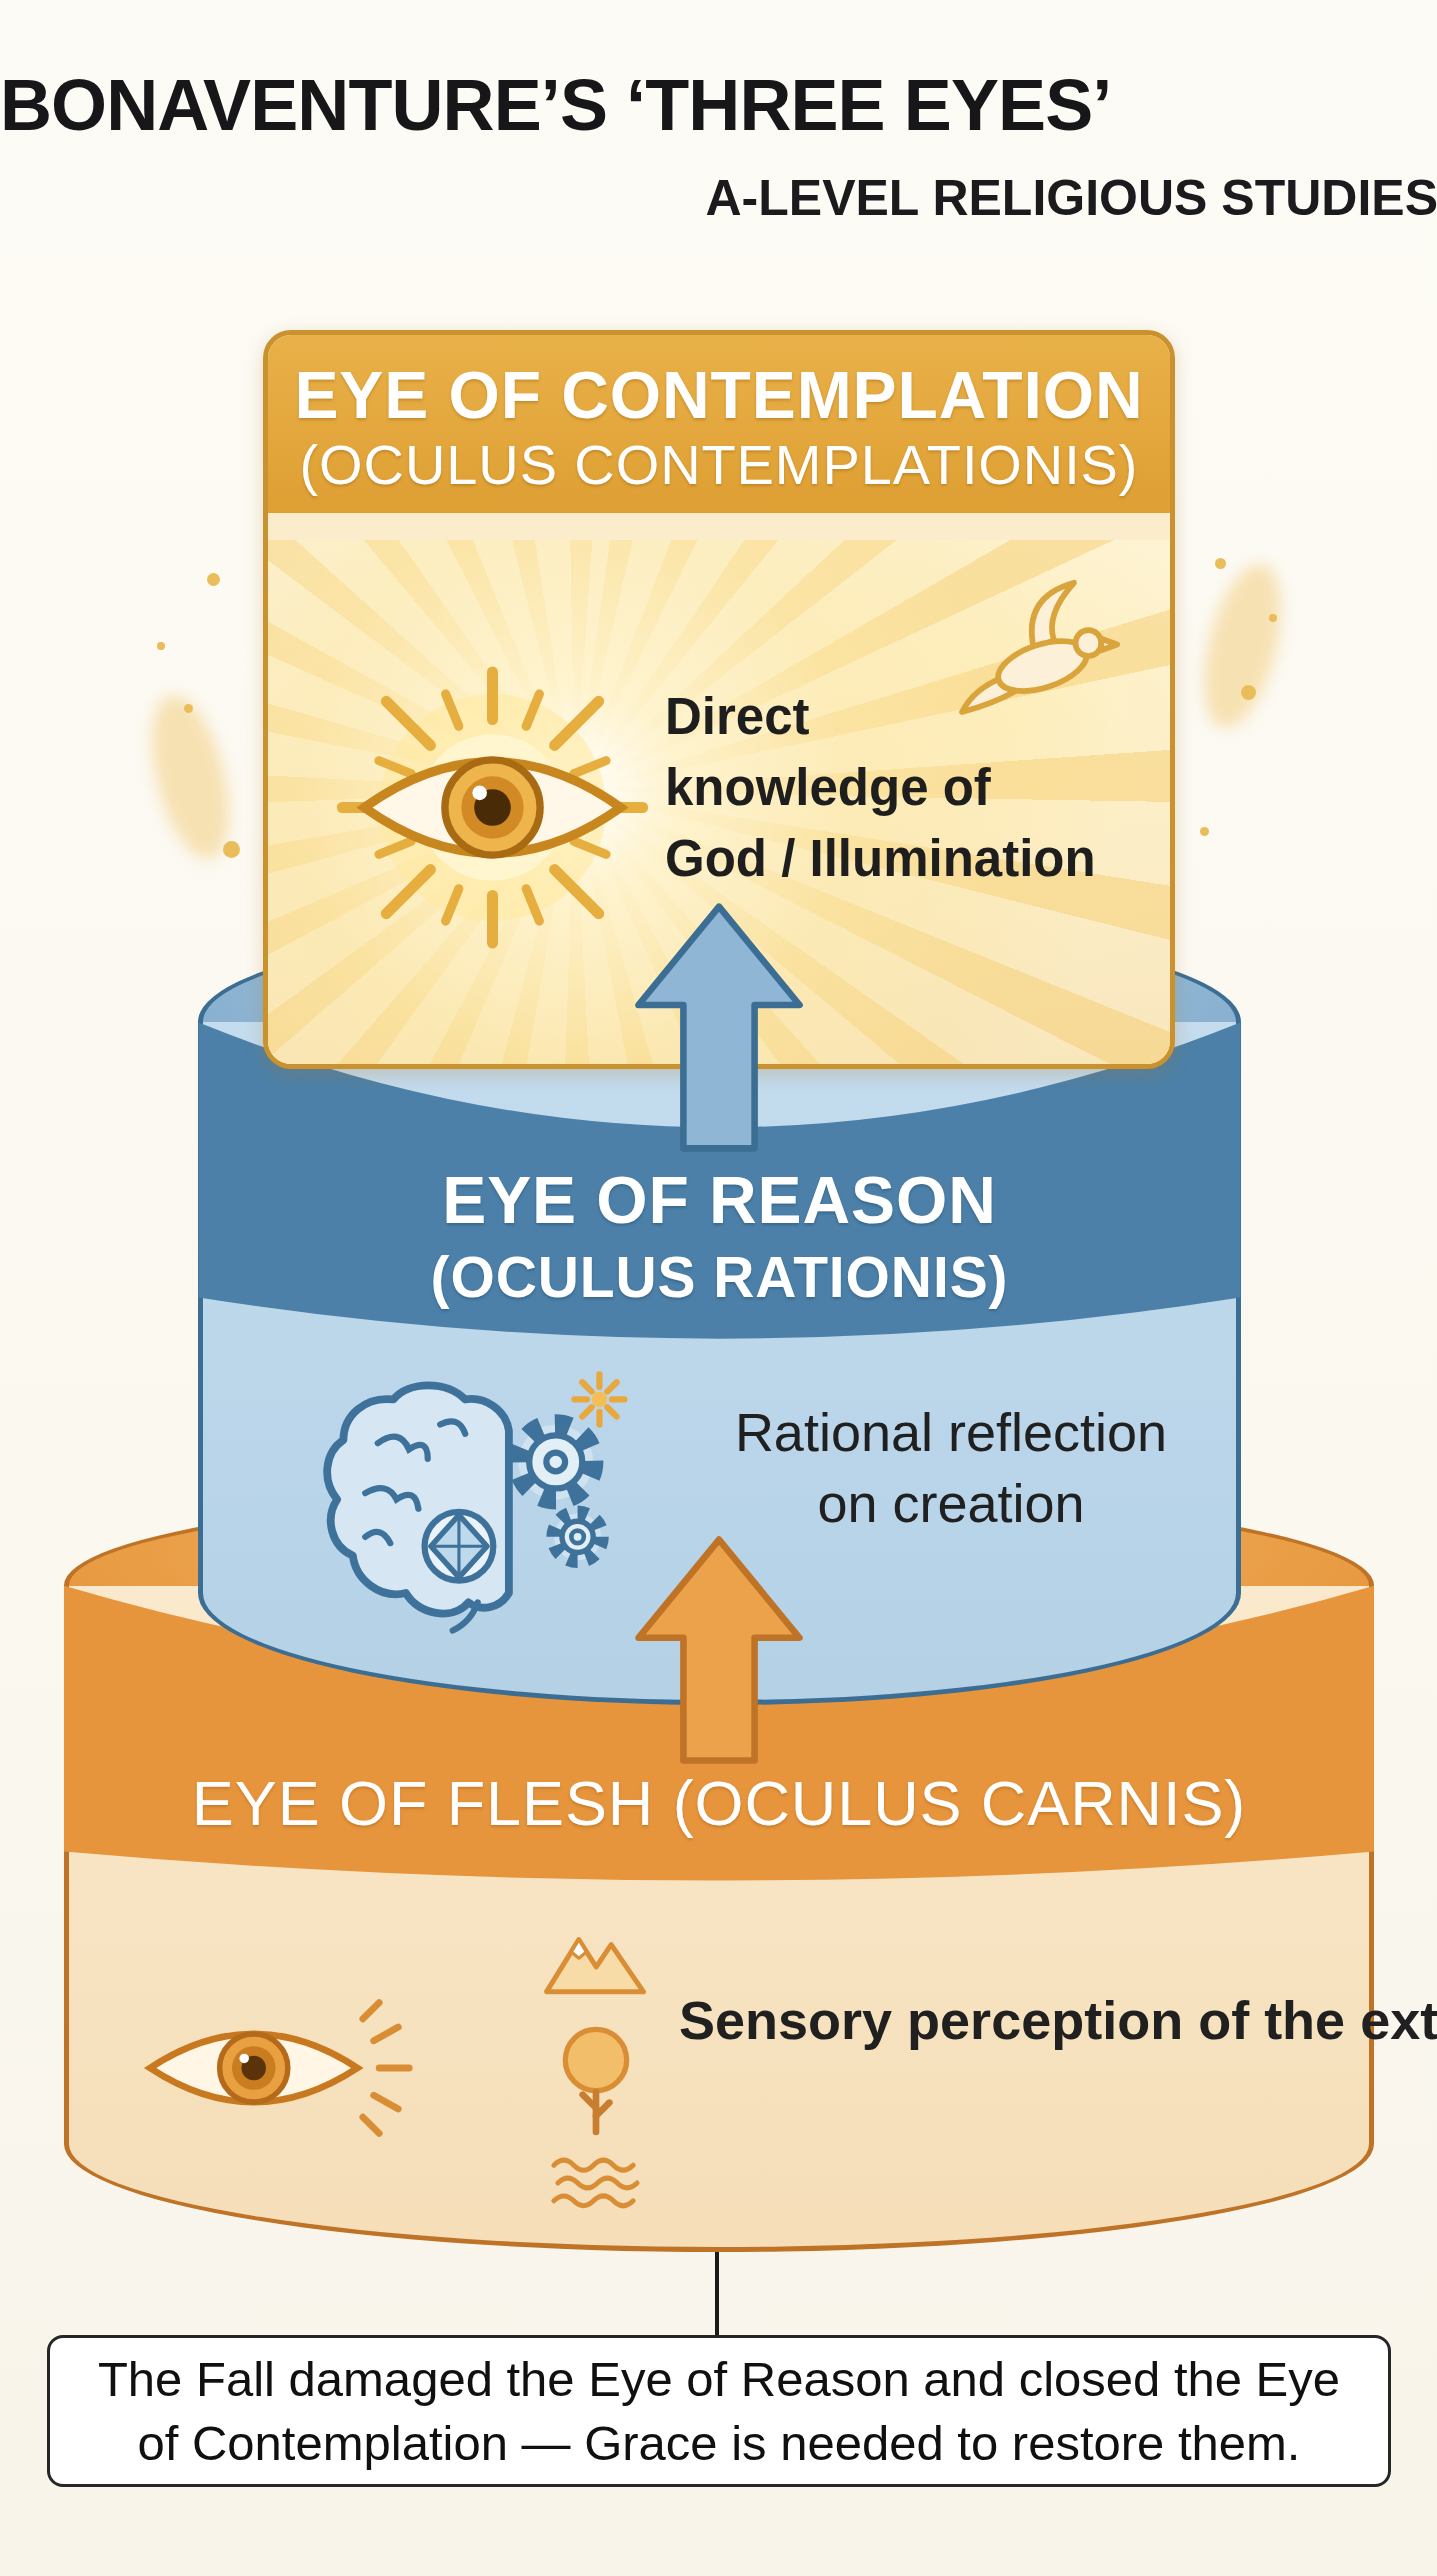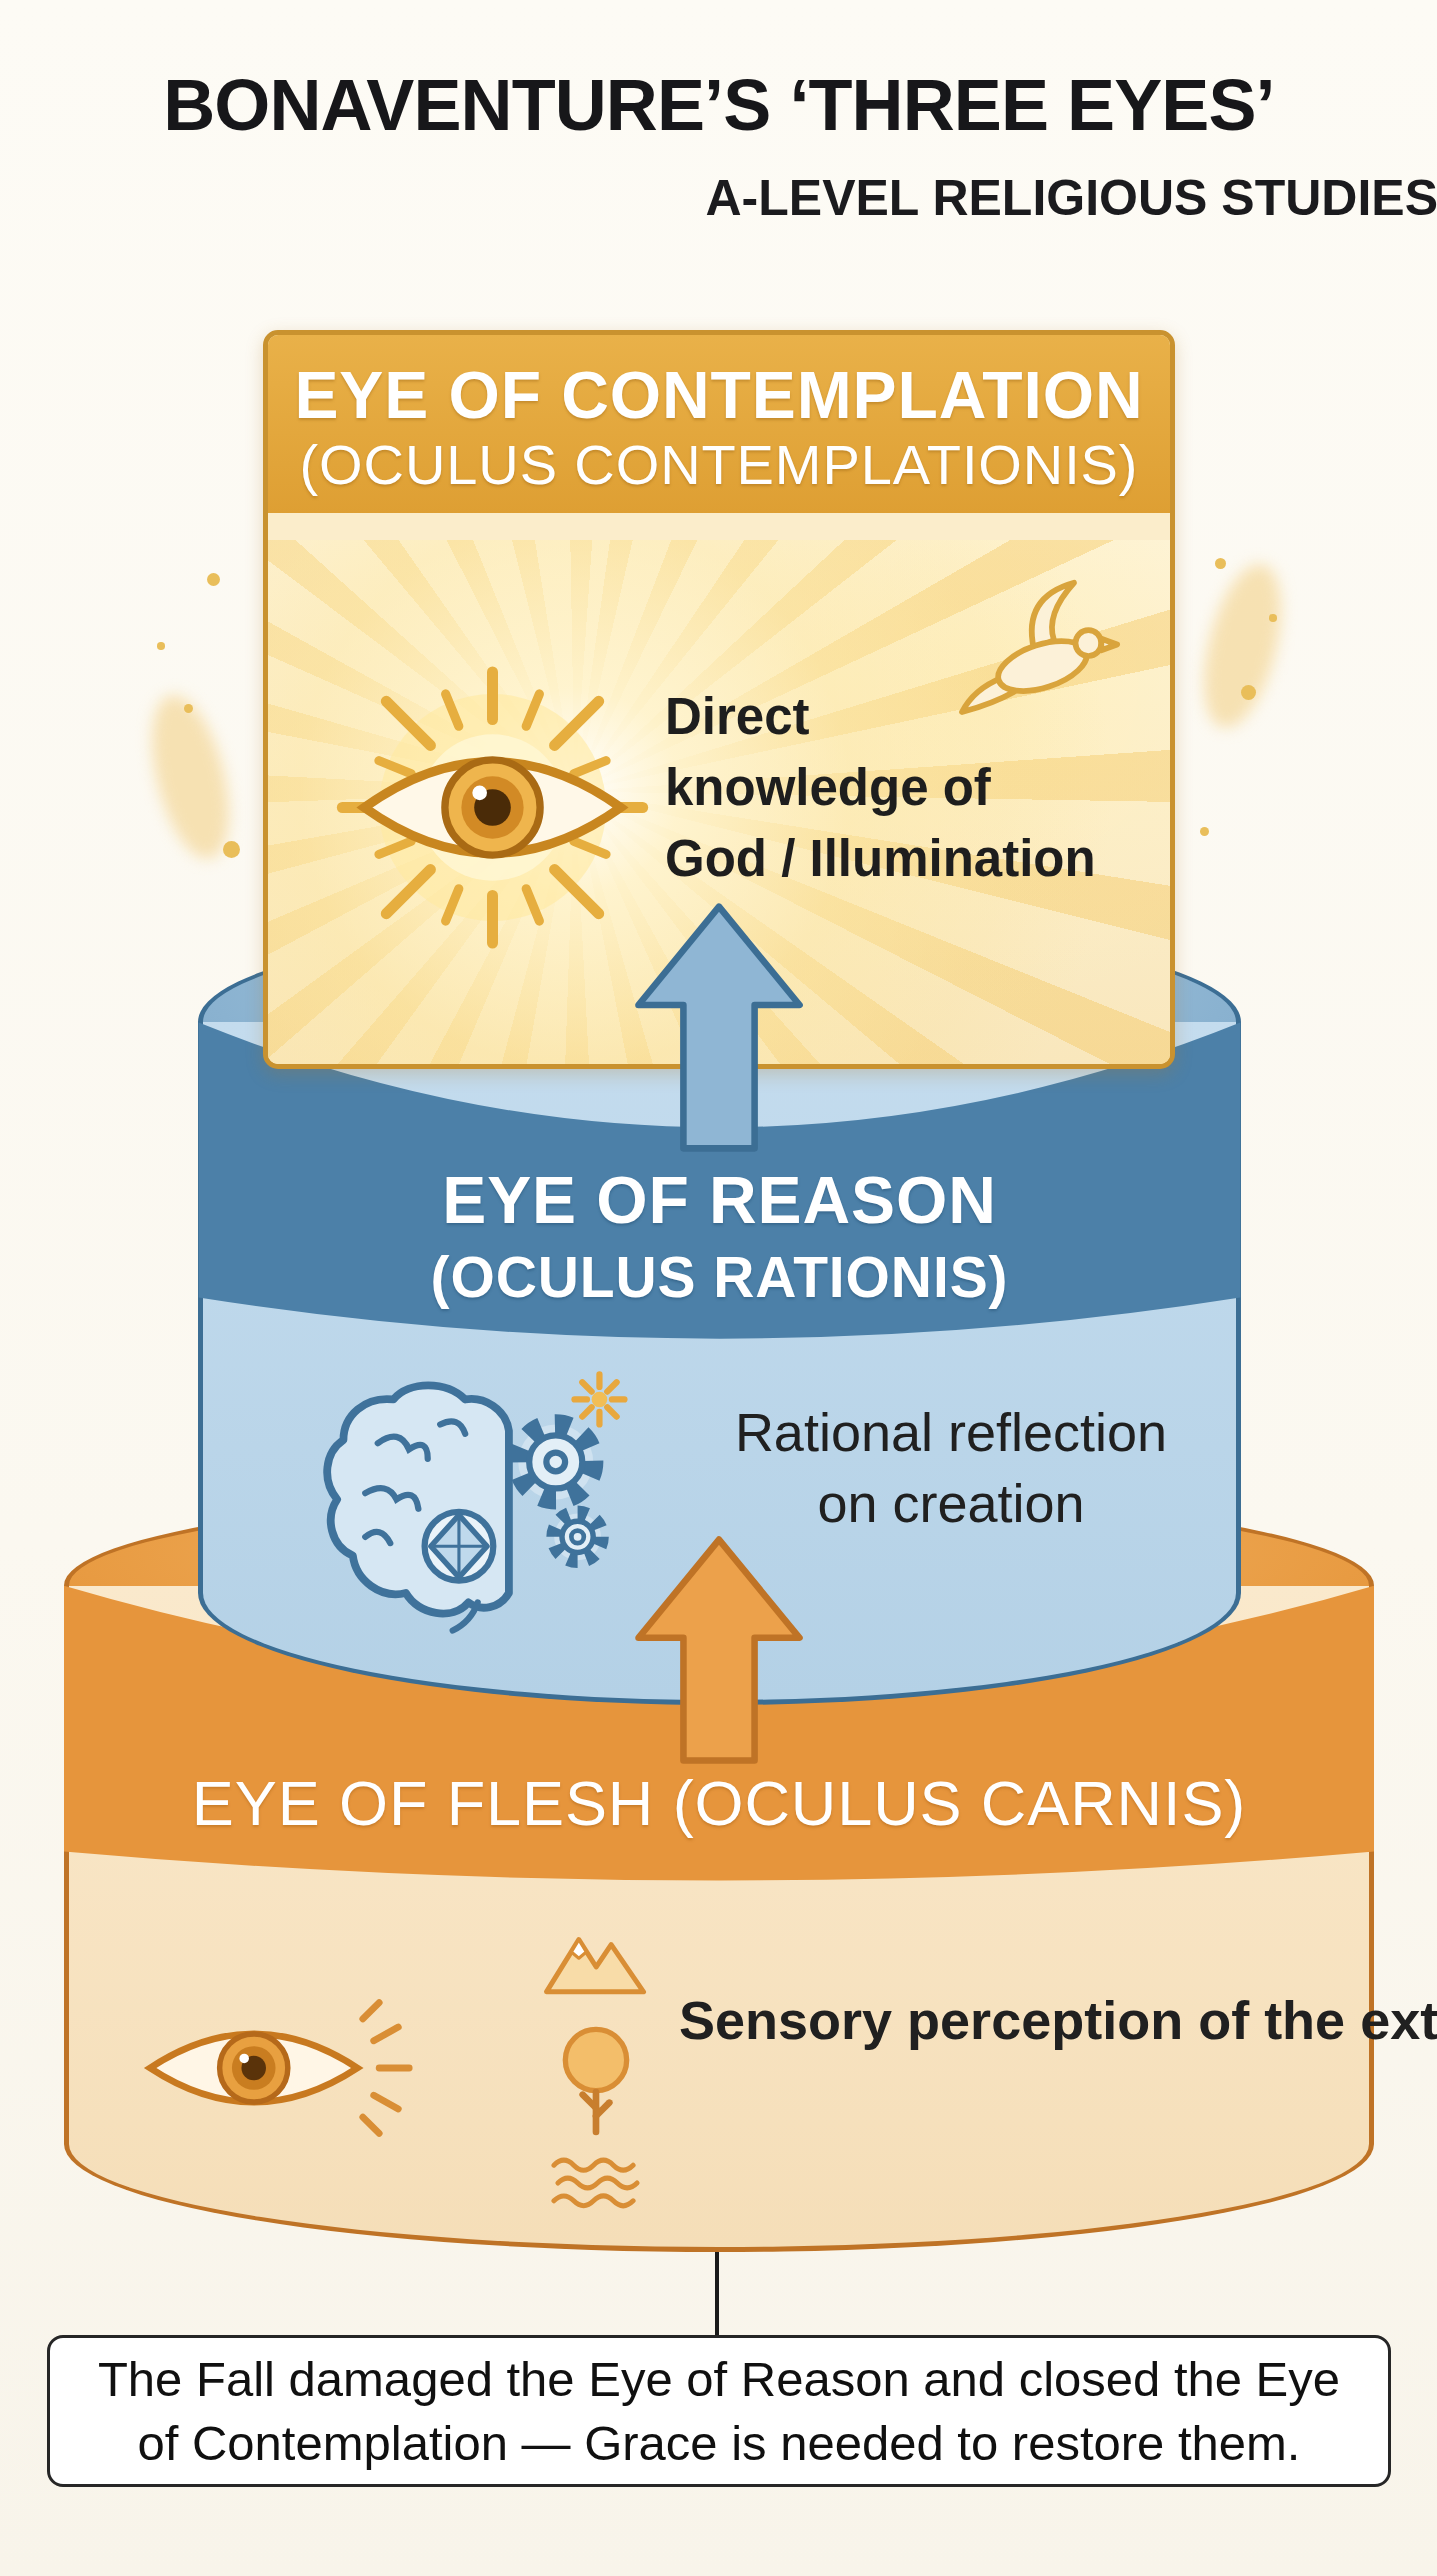--- a/index.html
+++ b/index.html
@@ -3,21 +3,21 @@
 <meta charset="utf-8">
 <style>
   html,body{margin:0;padding:0;background:#e9e7e1;}
   .canvas{
     position:relative;width:1438px;height:2576px;overflow:hidden;
     background:linear-gradient(180deg,#FDFBF5 0%,#FBF8F0 60%,#F8F4EA 100%);
     font-family:"Liberation Sans","DejaVu Sans",sans-serif;
   }
   .abs{position:absolute;box-sizing:border-box;}
   
-  .title{top:58px;left:0;width:100%;text-align:center;font-size:72px;line-height:94px;font-weight:700;color:#17171A;letter-spacing:-0.9px;}
+  .title{top:58px;left:0;width:100%;font-size:72px;line-height:94px;font-weight:700;color:#17171A;letter-spacing:-0.9px;}
   .subtitle{top:168px;left:0;width:100%;text-align:right;font-size:50px;line-height:60px;font-weight:700;color:#1B1B1E;letter-spacing:0;}
   
   .connector{left:715px;top:2245px;width:3.7px;height:92px;background:#1A1A1A;z-index:1;}
   
   .flesh-ellipse{left:64px;top:1489px;width:1310px;height:193px;border:5.6px solid #BF7326;border-radius:50%;
     background:radial-gradient(ellipse at 50% 30%,#F4B768 0%,#E89B42 70%,#E08F34 100%);z-index:2;}
   .flesh-body{left:64px;top:1586px;width:1310px;height:666px;background:linear-gradient(180deg,#FAE9CC,#F5DEB8);
     border-left:5.6px solid #BF7326;border-right:5.6px solid #BF7326;border-bottom:5.6px solid #BF7326;
     border-radius:0 0 50% 50% / 0 0 108px 108px;z-index:2;}
   .flesh-band{left:64px;top:1580px;width:1310px;height:337px;z-index:2;}
@@ -30,21 +30,21 @@
   .reason-body{left:198px;top:1022px;width:1043px;height:683px;background:linear-gradient(180deg,#C4DCEE,#B4D1E6);
     border-left:5.6px solid #3C6E94;border-right:5.6px solid #3C6E94;border-bottom:5.6px solid #3C6E94;
     border-radius:0 0 50% 50% / 0 0 112px 112px;z-index:4;}
   .reason-band{left:198px;top:1017px;width:1043px;height:374px;z-index:4;}
   .reason-band-text{position:absolute;top:146px;left:0;width:100%;text-align:center;color:#FFFFFF;text-shadow:0 1.9px 2.8px rgba(20,60,95,.35);}
   .reason-band-text .l1{display:block;font-size:66px;line-height:75px;font-weight:700;letter-spacing:0.9px;white-space:nowrap;}
   .reason-band-text .l2{display:block;font-size:57px;line-height:67px;font-weight:700;margin-top:5.6px;letter-spacing:0.9px;white-space:nowrap;}
   .reason-desc{left:670px;top:1397px;width:562px;text-align:center;color:#202020;font-weight:400;font-size:54px;line-height:71px;z-index:5;white-space:nowrap;}
   .brain-icon{left:309px;top:1362px;width:328px;height:281px;z-index:5;}
   
-  .contemp-box{left:263px;top:330px;width:912px;height:739px;border:5.6px solid #C9922F;border-radius:15px;
+  .contemp-box{left:263px;top:330px;width:912px;height:739px;border:5.6px solid #C9922F;border-radius:28px;
     background:#FBEDCB;z-index:6;overflow:hidden;box-shadow:0 5.6px 17px rgba(170,120,40,.25);}
   .contemp-header{position:absolute;top:0;left:0;right:0;height:178px;background:linear-gradient(180deg,#E9B149,#DE9F33);}
   .contemp-h1{display:block;margin-top:24px;text-align:center;color:#FFFFFF;font-size:66px;line-height:73px;font-weight:700;letter-spacing:0.9px;text-shadow:0 1.9px 2.8px rgba(150,95,15,.4);white-space:nowrap;}
   .contemp-h2{display:block;text-align:center;color:#FFFFFF;font-size:56px;line-height:66px;font-weight:400;letter-spacing:0.9px;text-shadow:0 1.9px 2.8px rgba(150,95,15,.4);white-space:nowrap;}
   .contemp-body{position:absolute;top:178px;left:0;right:0;bottom:0;overflow:hidden;
     background:
       radial-gradient(circle at 34% 48%, rgba(255,255,255,.97) 0%, rgba(255,244,206,.9) 16%, rgba(253,232,165,.5) 42%, rgba(250,224,150,.18) 66%, rgba(248,220,140,0) 82%),
       repeating-conic-gradient(from 8deg at 34% 48%, rgba(243,197,92,.4) 0deg 5deg, rgba(255,252,240,0) 5deg 13deg),
       radial-gradient(circle at 82% 28%, rgba(255,240,190,.85) 0%, rgba(255,240,190,0) 38%),
       linear-gradient(180deg,#FDF4DC,#F9E7BC); margin-top: 27px;}

